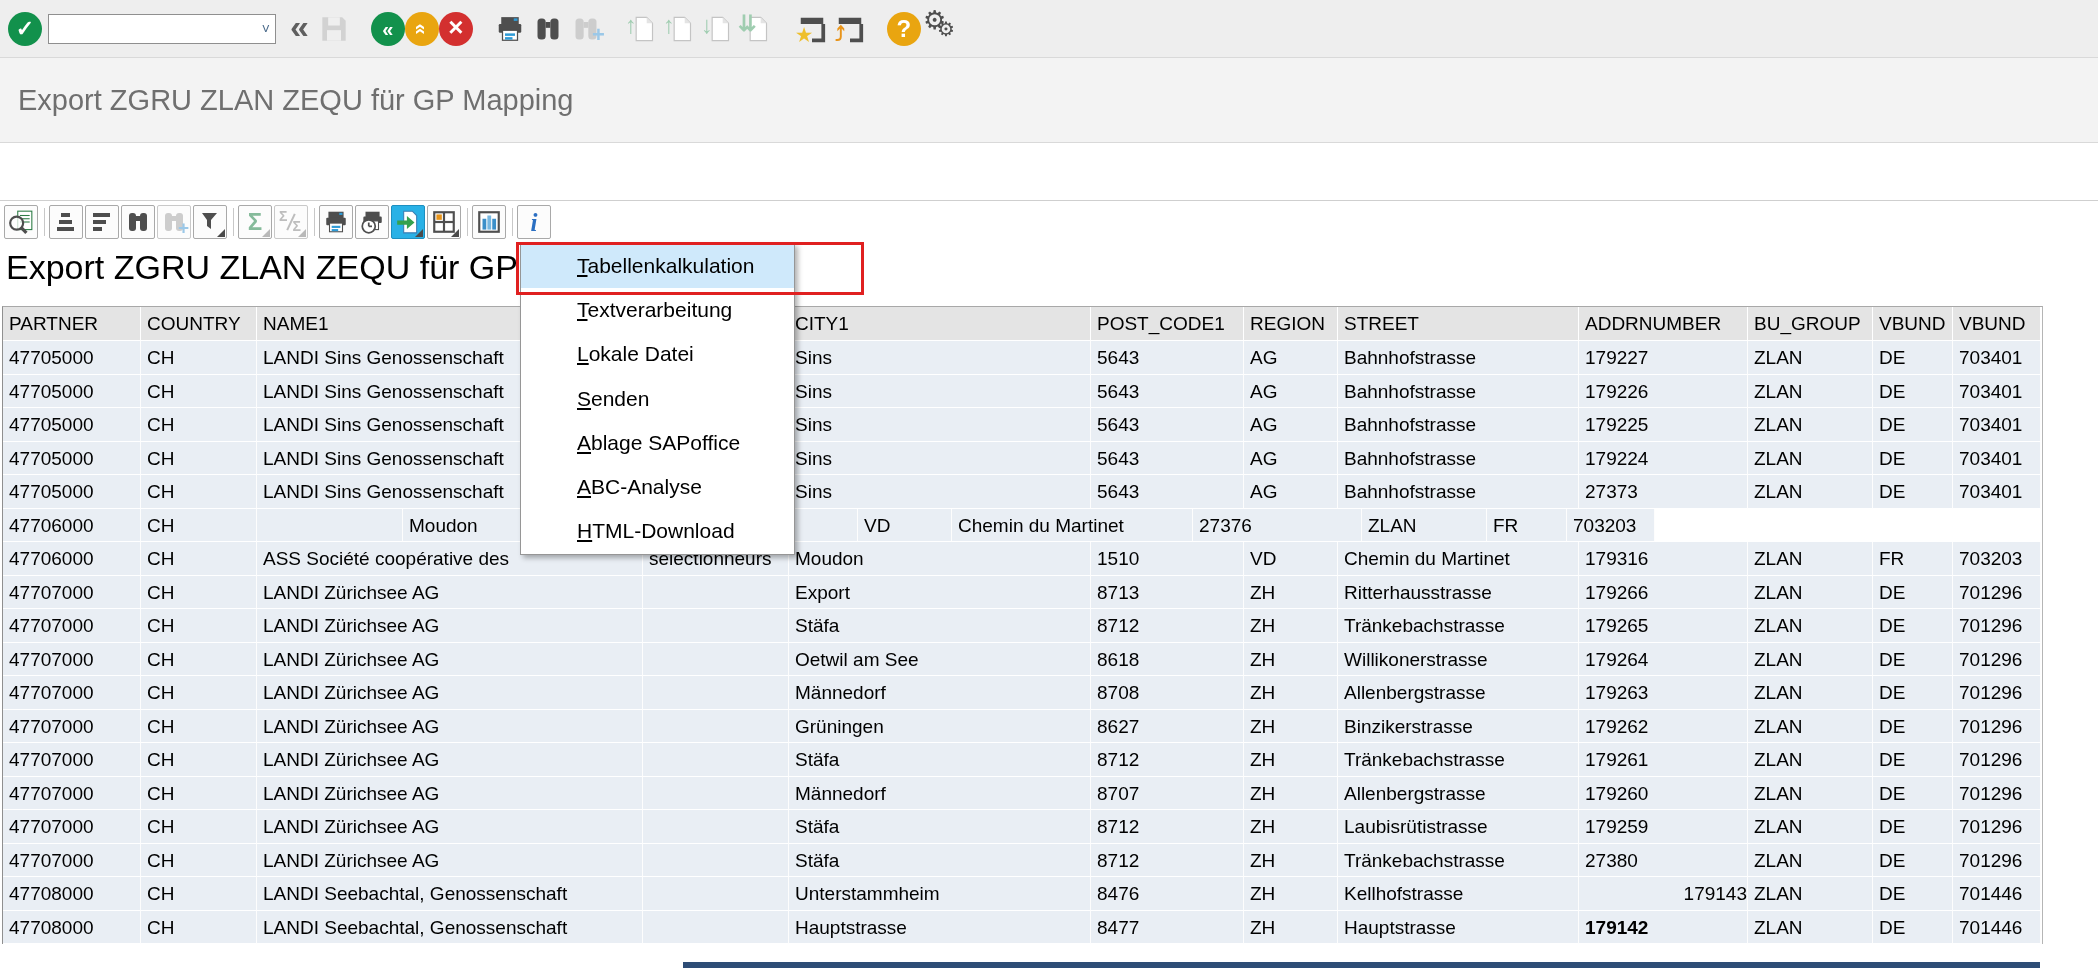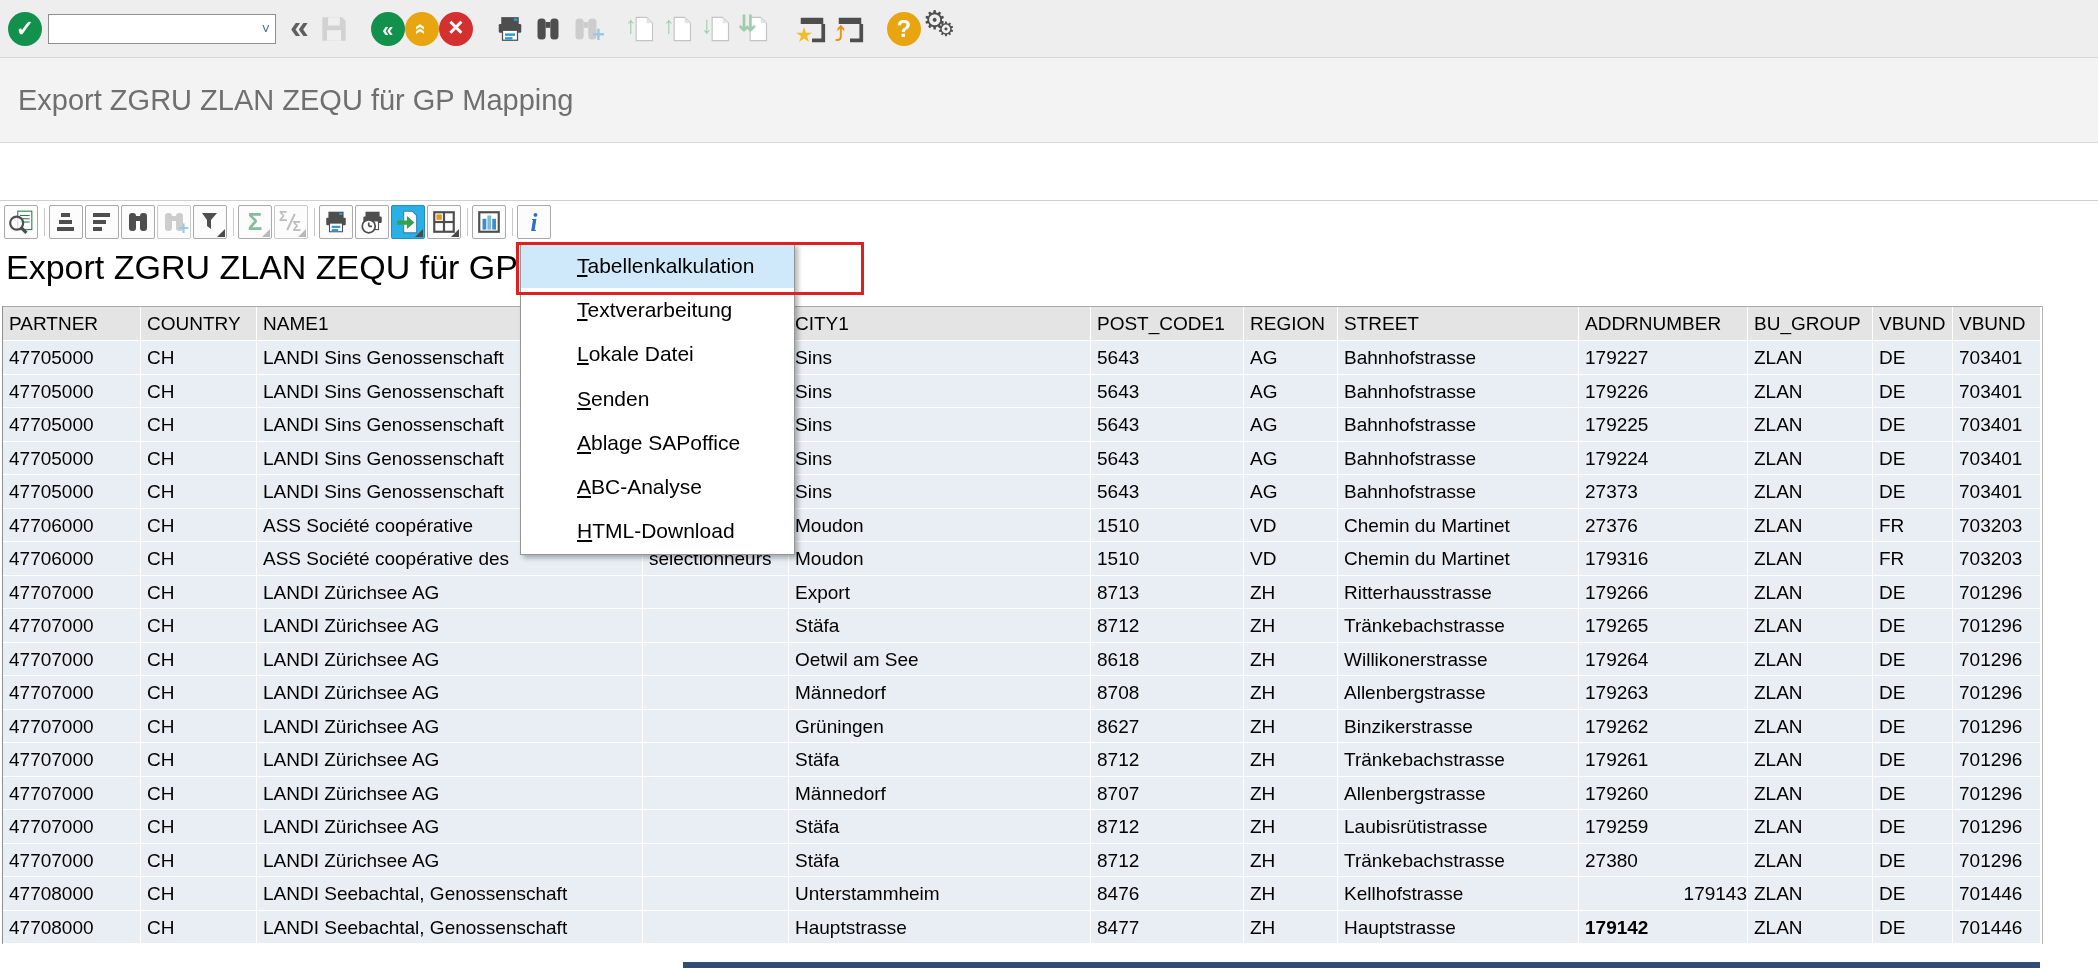--- a/index.html
+++ b/index.html
@@ -384,21 +384,20 @@
         <div class="g-cell" style="width: 94px;">AG</div>
         <div class="g-cell" style="width: 241px;">Bahnhofstrasse</div>
         <div class="g-cell" style="width: 169px;">27373</div>
         <div class="g-cell" style="width: 125px;">ZLAN</div>
         <div class="g-cell" style="width: 80px;">DE</div>
         <div class="g-cell" style="width: 88px;">703401</div>
       </div>
       <div class="g-row">
         <div class="g-cell" style="width: 138px;">47706000</div>
         <div class="g-cell" style="width: 116px;">CH</div>
-        <div class="g-cell" style="width: 386px;">ASS Société coopérative</div>
         <div class="g-cell" style="width: 146px;"></div>
         <div class="g-cell" style="width: 302px;">Moudon</div>
         <div class="g-cell" style="width: 153px;">1510</div>
         <div class="g-cell" style="width: 94px;">VD</div>
         <div class="g-cell" style="width: 241px;">Chemin du Martinet</div>
         <div class="g-cell" style="width: 169px;">27376</div>
         <div class="g-cell" style="width: 125px;">ZLAN</div>
         <div class="g-cell" style="width: 80px;">FR</div>
         <div class="g-cell" style="width: 88px;">703203</div>
       </div>

